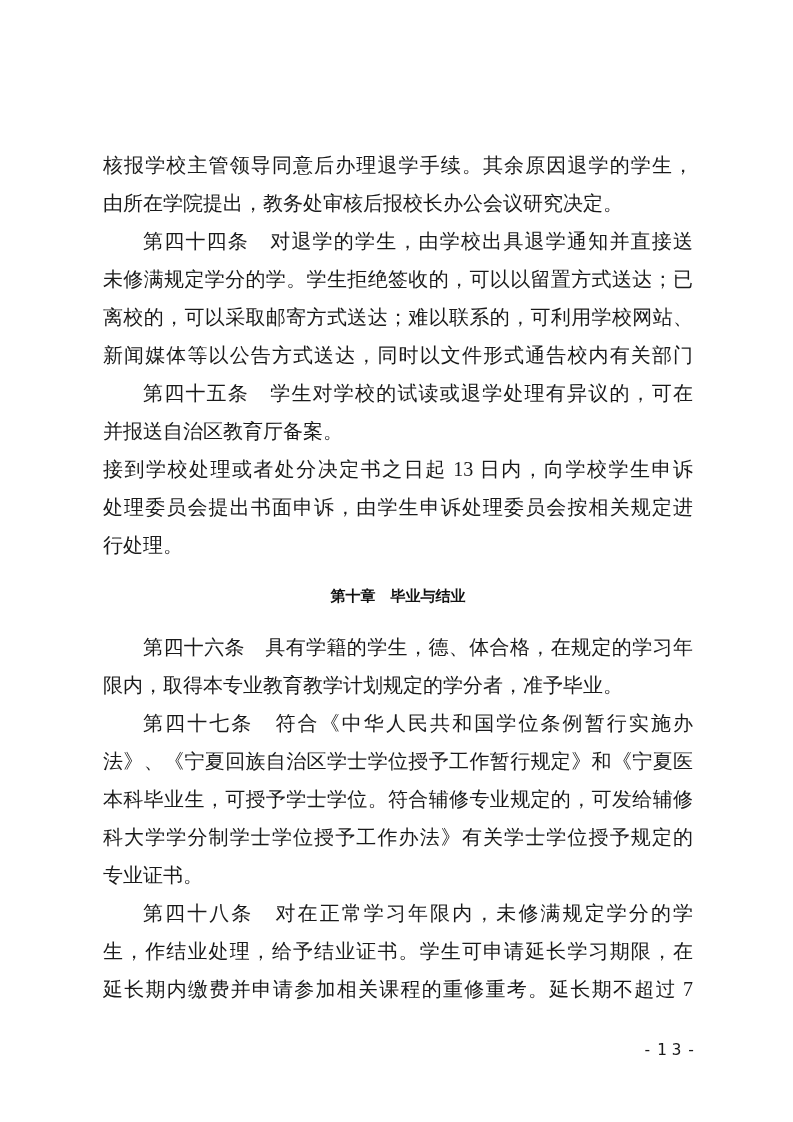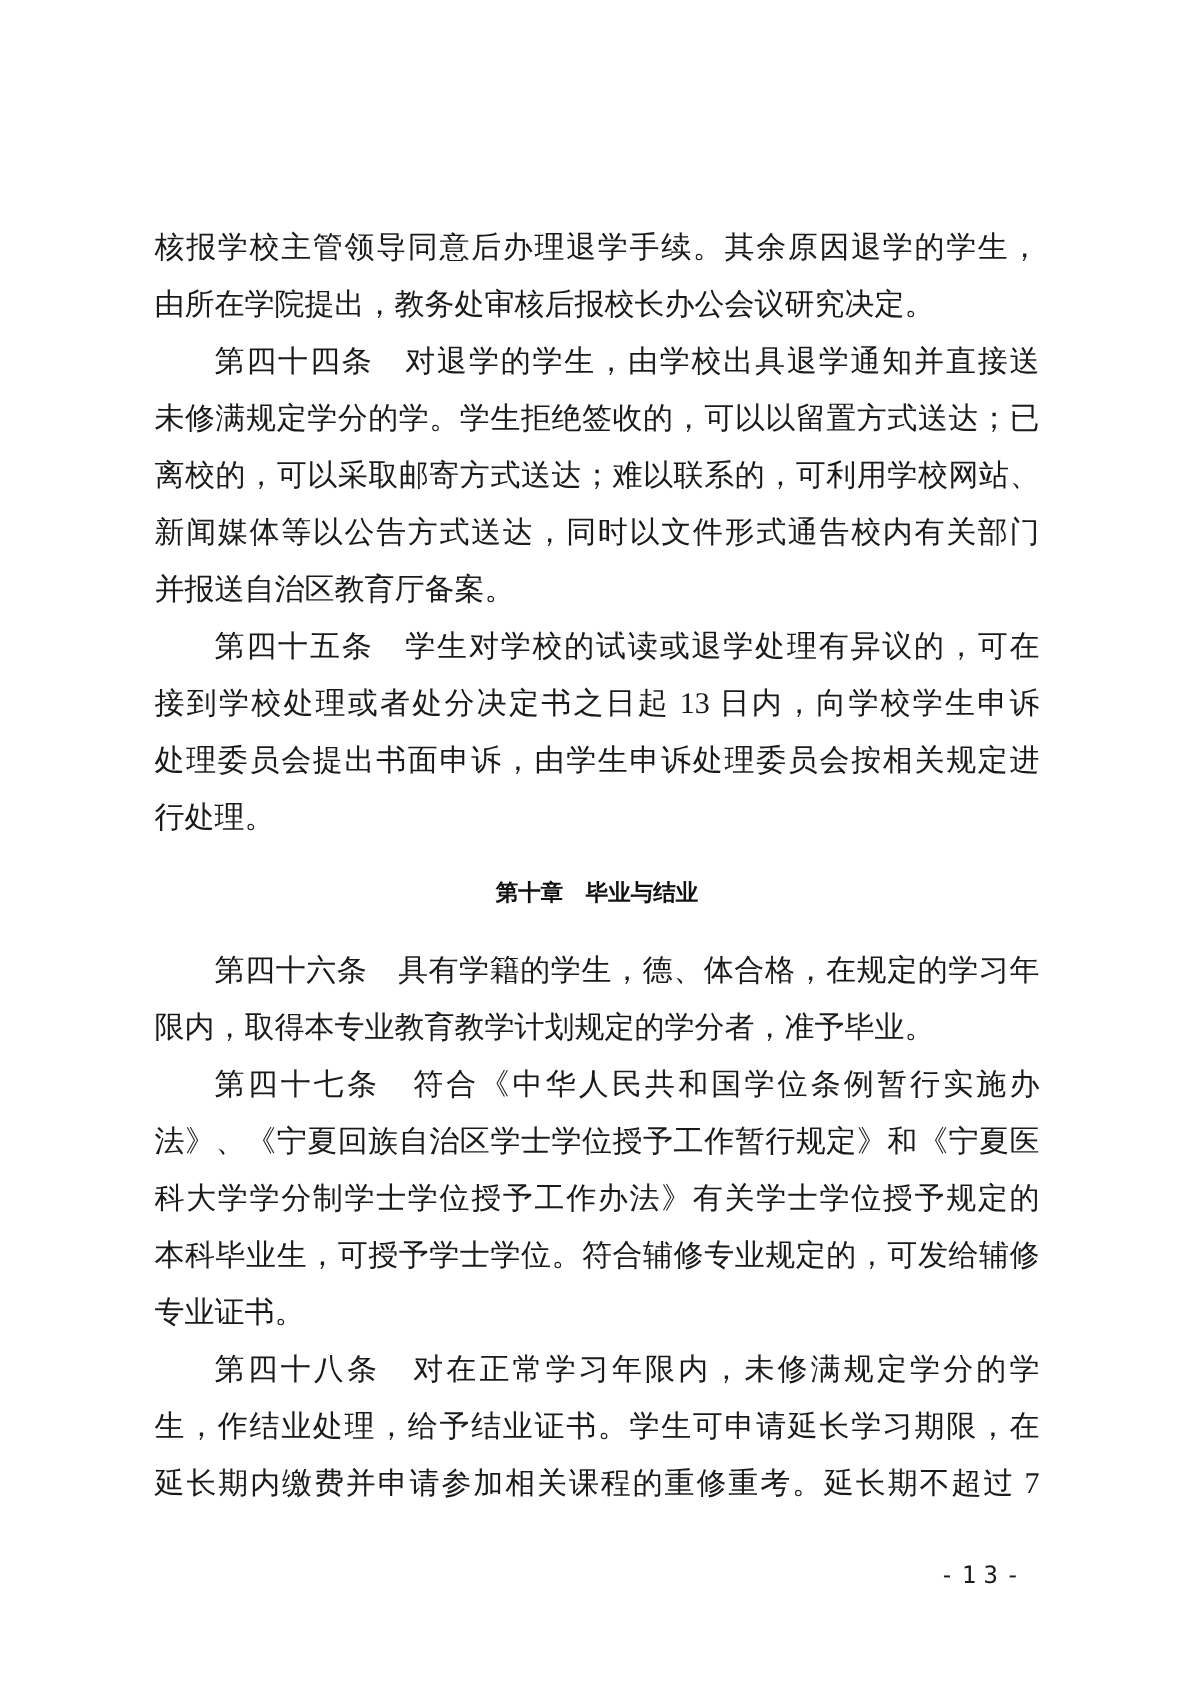--- a/index.html
+++ b/index.html
@@ -45,50 +45,50 @@
     margin-top: 13px;
     margin-bottom: 13px;
     text-align: center;
     font-family: "Liberation Sans", "DejaVu Sans", sans-serif;
     font-weight: bold;
     font-size: 15px;
     color: #111111;
   }
   .page-number {
     position: absolute;
-    right: 108px;
+    right: 92px;
     top: 1040px;
     font-family: "DejaVu Sans Mono", monospace;
     font-size: 16px;
     letter-spacing: 5px;
     color: #1a1a1a;
   }
 </style>
 </head>
 <body>
 
 <div class="page">
   <div class="doc-body" id="doc-body">
       <div class="text-line">核报学校主管领导同意后办理退学手续。其余原因退学的学生，</div>
       <div class="text-line para-end">由所在学院提出，教务处审核后报校长办公会议研究决定。</div>
       <div class="text-line indent">第四十四条　对退学的学生，由学校出具退学通知并直接送</div>
       <div class="text-line">未修满规定学分的学。学生拒绝签收的，可以以留置方式送达；已</div>
       <div class="text-line">离校的，可以采取邮寄方式送达；难以联系的，可利用学校网站、</div>
       <div class="text-line">新闻媒体等以公告方式送达，同时以文件形式通告校内有关部门</div>
+      <div class="text-line indent">第四十五条　学生对学校的试读或退学处理有异议的，可在</div>
       <div class="text-line para-end">并报送自治区教育厅备案。</div>
-      <div class="text-line indent">第四十五条　学生对学校的试读或退学处理有异议的，可在</div>
       <div class="text-line">接到学校处理或者处分决定书之日起 13 日内，向学校学生申诉</div>
       <div class="text-line">处理委员会提出书面申诉，由学生申诉处理委员会按相关规定进</div>
       <div class="text-line para-end">行处理。</div>
       <div class="chapter-heading">第十章　毕业与结业</div>
       <div class="text-line indent">第四十六条　具有学籍的学生，德、体合格，在规定的学习年</div>
       <div class="text-line para-end">限内，取得本专业教育教学计划规定的学分者，准予毕业。</div>
       <div class="text-line indent">第四十七条　符合《中华人民共和国学位条例暂行实施办</div>
       <div class="text-line">法》、《宁夏回族自治区学士学位授予工作暂行规定》和《宁夏医</div>
+      <div class="text-line">本科毕业生，可授予学士学位。符合辅修专业规定的，可发给辅修</div>
       <div class="text-line">科大学学分制学士学位授予工作办法》有关学士学位授予规定的</div>
-      <div class="text-line">本科毕业生，可授予学士学位。符合辅修专业规定的，可发给辅修</div>
       <div class="text-line para-end">专业证书。</div>
       <div class="text-line indent">第四十八条　对在正常学习年限内，未修满规定学分的学</div>
       <div class="text-line">生，作结业处理，给予结业证书。学生可申请延长学习期限，在</div>
       <div class="text-line">延长期内缴费并申请参加相关课程的重修重考。延长期不超过 7</div>
     </div>
   <div class="page-number">-13-</div>
 </div>
 
 </body></html>

